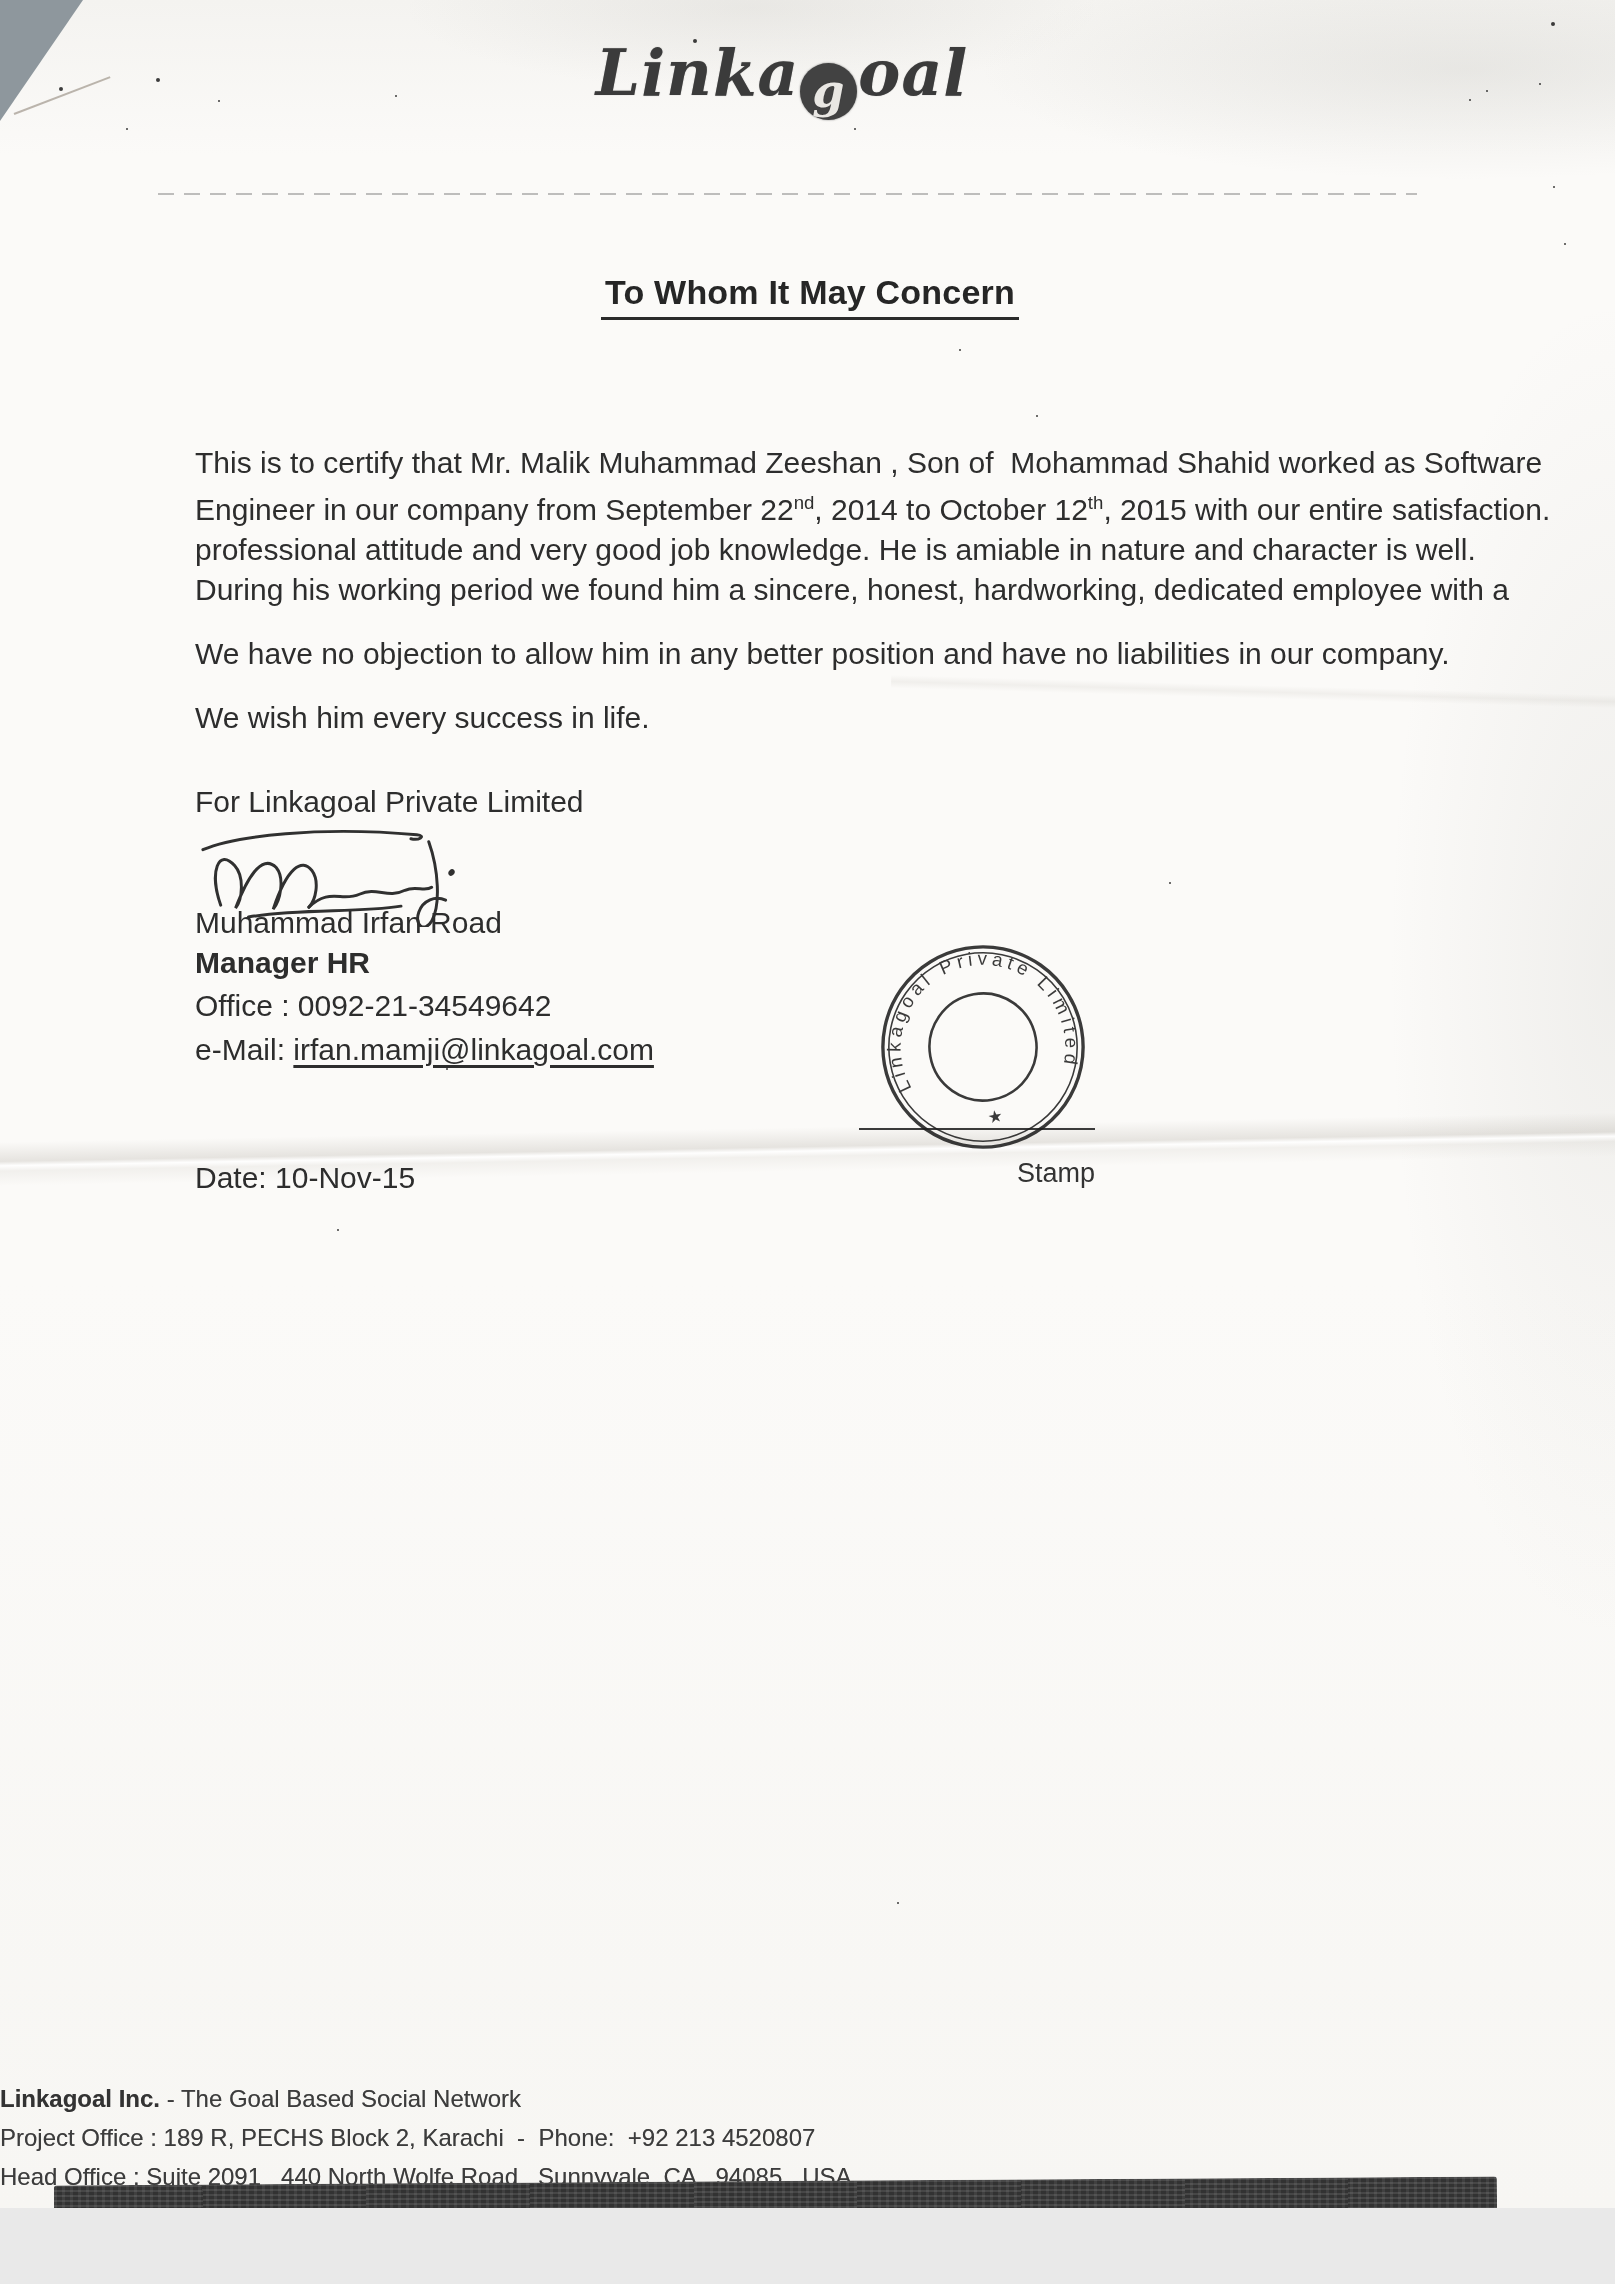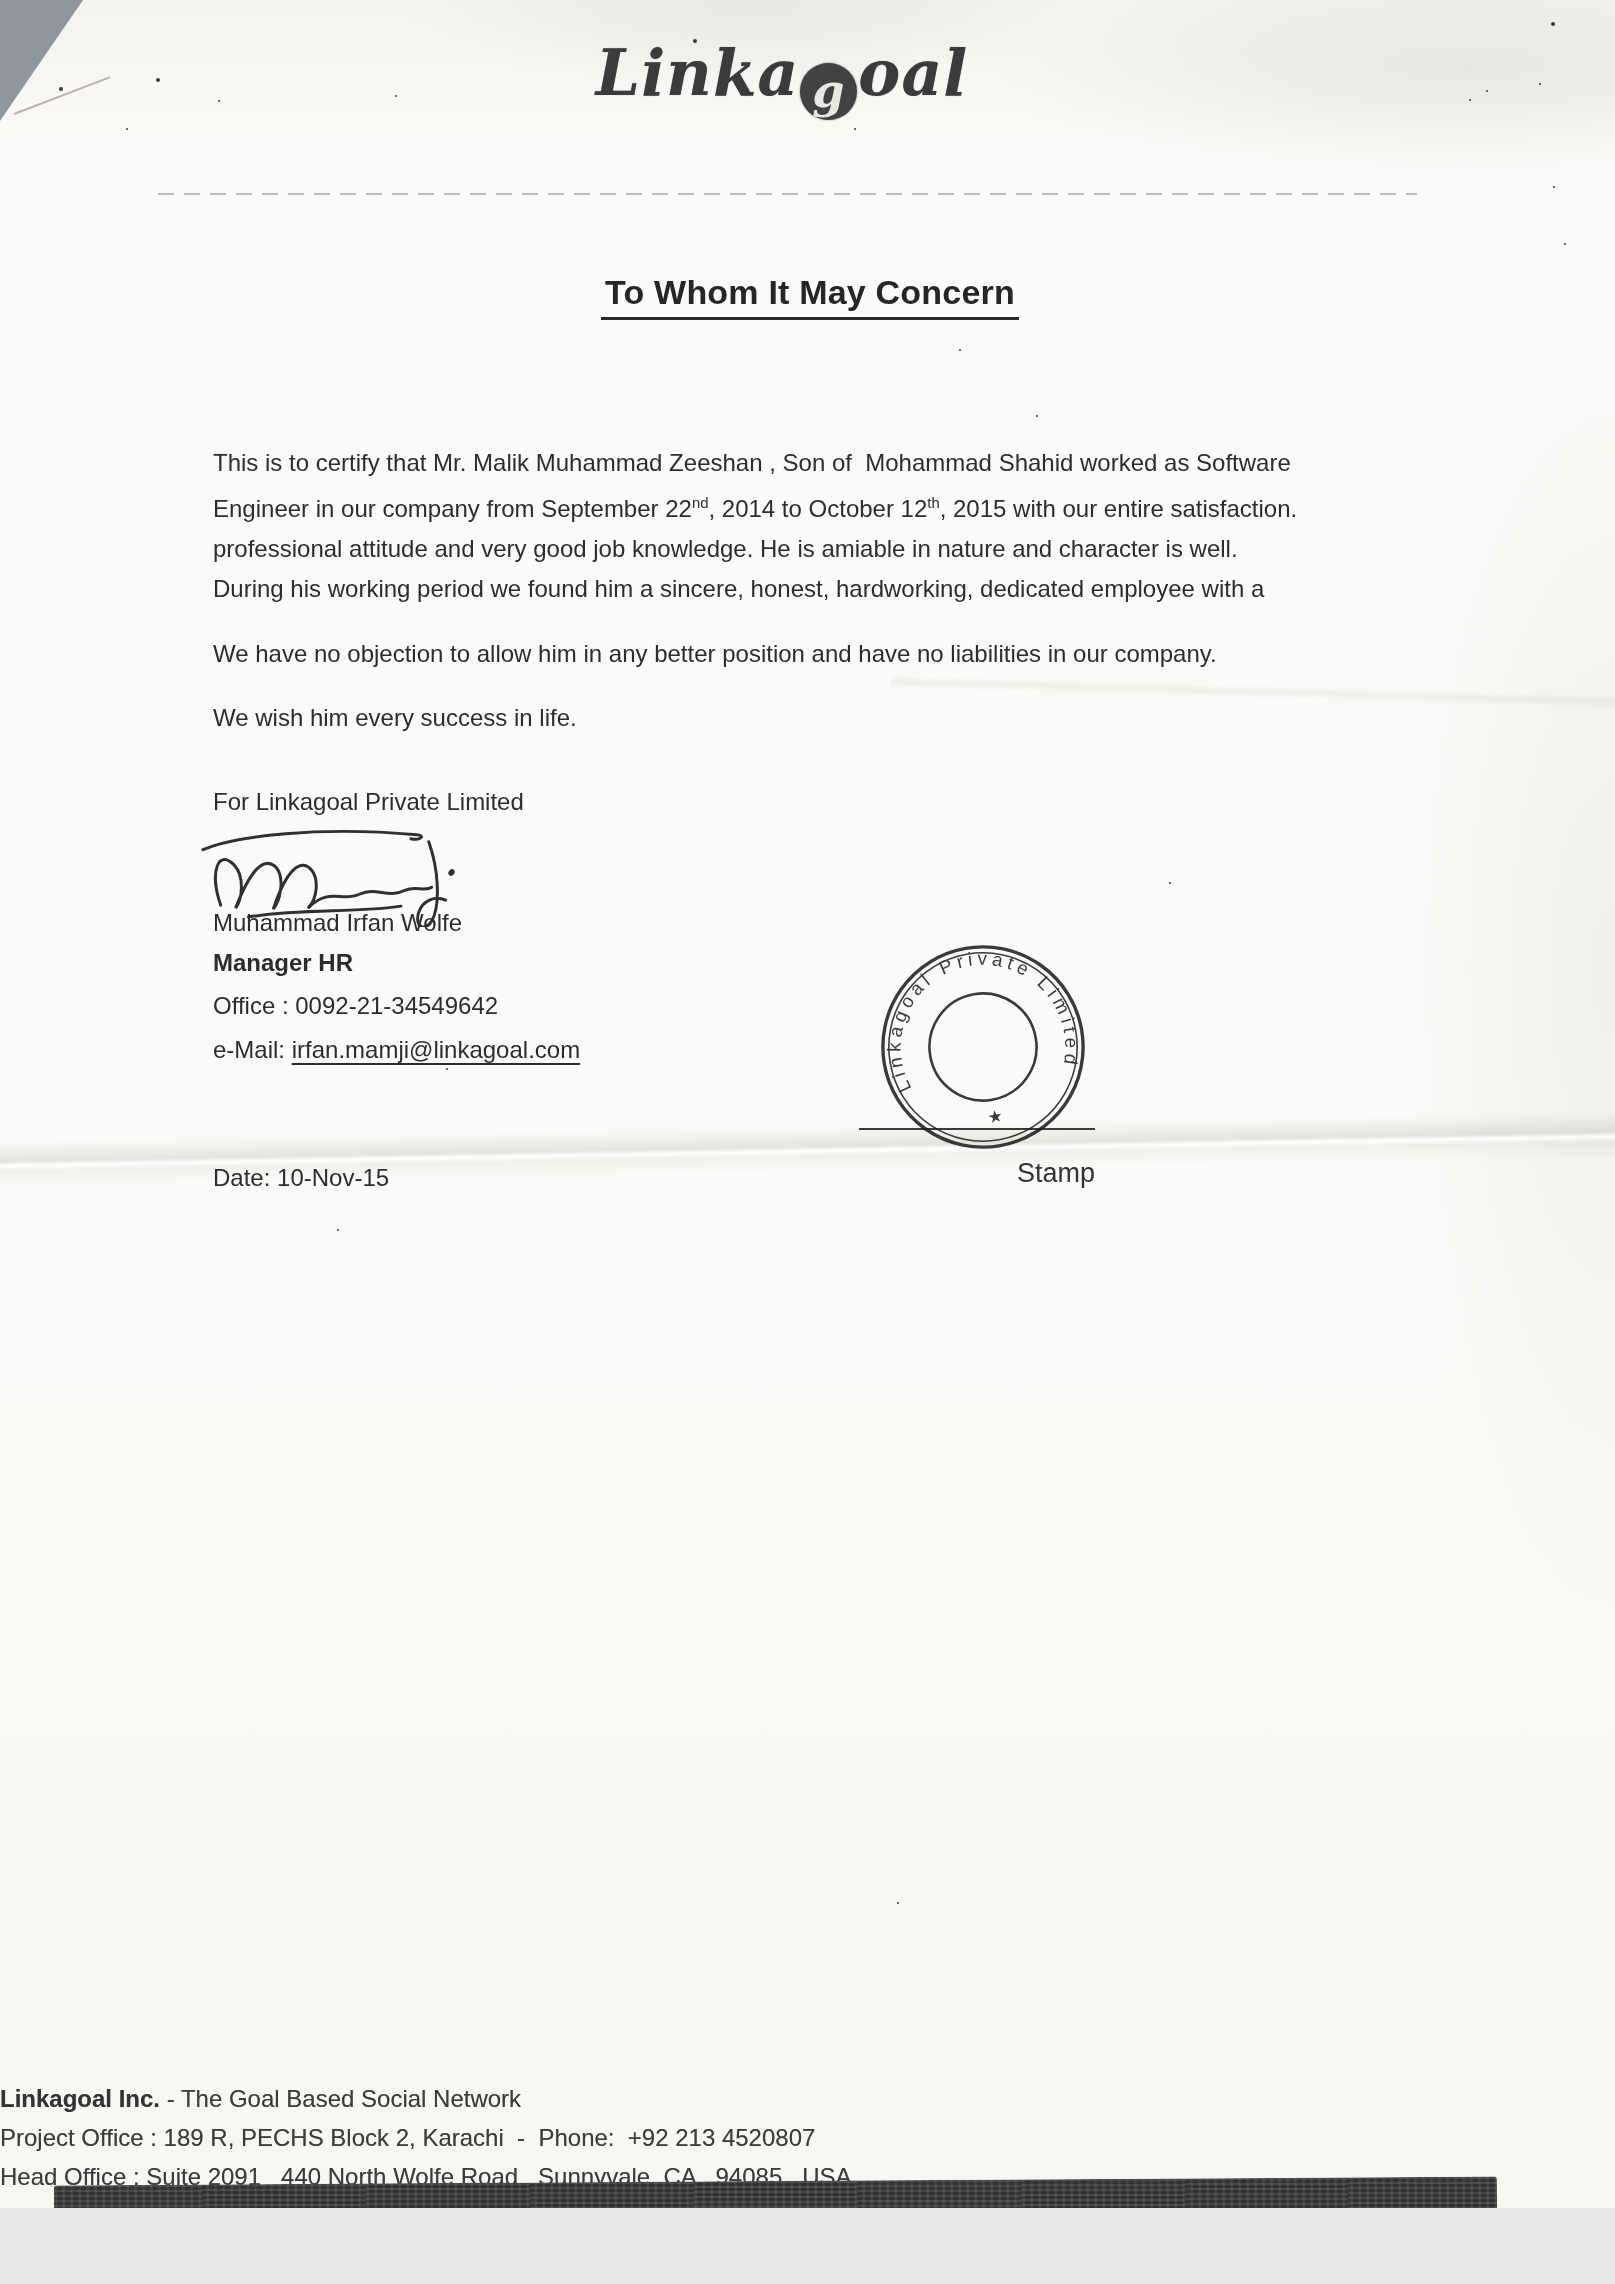--- a/index.html
+++ b/index.html
@@ -61,21 +61,21 @@
 
   .divider { position:absolute; left:158px; top:193px; width:1259px; height:2px; opacity:.55;
     background:repeating-linear-gradient(90deg, rgba(92,92,92,0.7) 0 16px, transparent 16px 26px); }
 
   
   .title-row { position:absolute; left:0; top:273px; width:1620px; text-align:center; }
   .title { display:inline-block; font-size:34px; font-weight:bold; color:#262626;
     border-bottom:3px solid #2b2b2b; padding:0 4px 5px 4px; letter-spacing:0.2px; }
 
   
-  .body-text { position:absolute; left:213px; font-size:24px; color:#2d2d2d; line-height:40px; }
+  .body-text { position:absolute; left:195px; font-size:30px; color:#2d2d2d; line-height:40px; }
   .line { white-space:pre; }
   sup { font-size:0.62em; }
   #para1 { top:443px; } #para2 { top:634px; } #para3 { top:698px; }
   #signoff { top:782px; }
 
   .signature { position:absolute; left:191px; top:810px; }
   #signer-name { top:903px; }
   #signer-role { top:943px; font-weight:bold; }
   #signer-office { top:986px;text-align:center; }
   #signer-email { top:1030px; }
@@ -138,21 +138,21 @@
     <g stroke="#1b1b1b" stroke-width="3" stroke-linecap="round" fill="none" opacity="0.9">
       <path d="M 12 40 C 45 26, 130 16, 228 25 C 238 26, 230 31, 222 29"></path>
       <path d="M 30 96 C 18 62, 28 38, 44 56 C 54 67, 52 90, 45 99 C 60 60, 74 46, 86 58 C 95 69, 90 92, 83 100 C 97 58, 112 48, 122 61 C 130 72, 126 91, 119 98"></path>
       <path d="M 119 98 C 140 78, 152 93, 170 85 C 188 77, 198 90, 216 81 C 227 76, 236 83, 243 78"></path>
       <path d="M 240 32 C 250 60, 252 96, 243 112 C 236 124, 225 117, 230 103 C 234 91, 247 86, 257 91"></path>
       <path d="M 58 108 C 110 99, 168 104, 212 97"></path>
       <path d="M 262 62 C 264 60, 266 62, 264 64 C 262 66, 260 64, 262 62"></path>
     </g>
   </svg>
 
-  <div id="signer-name" class="body-text">Muhammad Irfan Wolfe</div>
+  <div id="signer-name" class="body-text">Muhammad Irfan Road</div>
   <div id="signer-role" class="body-text">Manager HR</div>
   <div id="signer-office" class="body-text">Office : 0092-21-34549642</div>
   <div id="signer-email" class="body-text"><span class="line">e-Mail: </span><span class="underlined">irfan.mamji@linkagoal.com</span></div>
 
   <div class="stamp-line"></div>
   <svg class="stamp" viewBox="0 0 226 226">
     <g transform="rotate(-10 113 113)" stroke="#1e1e1e" fill="none">
       <circle cx="113" cy="113" r="101" stroke-width="3.4"></circle>
       <circle cx="113" cy="113" r="95" stroke-width="1.6"></circle>
       <circle cx="113" cy="113" r="54" stroke-width="2.6"></circle>

